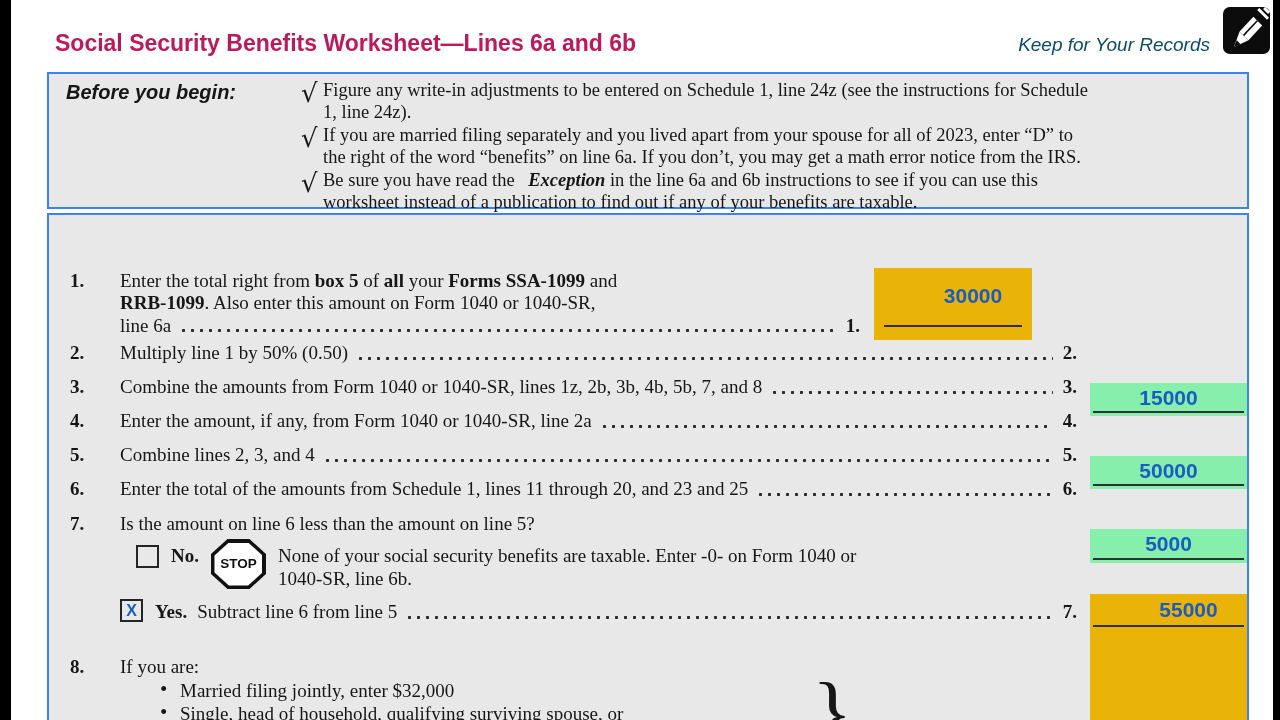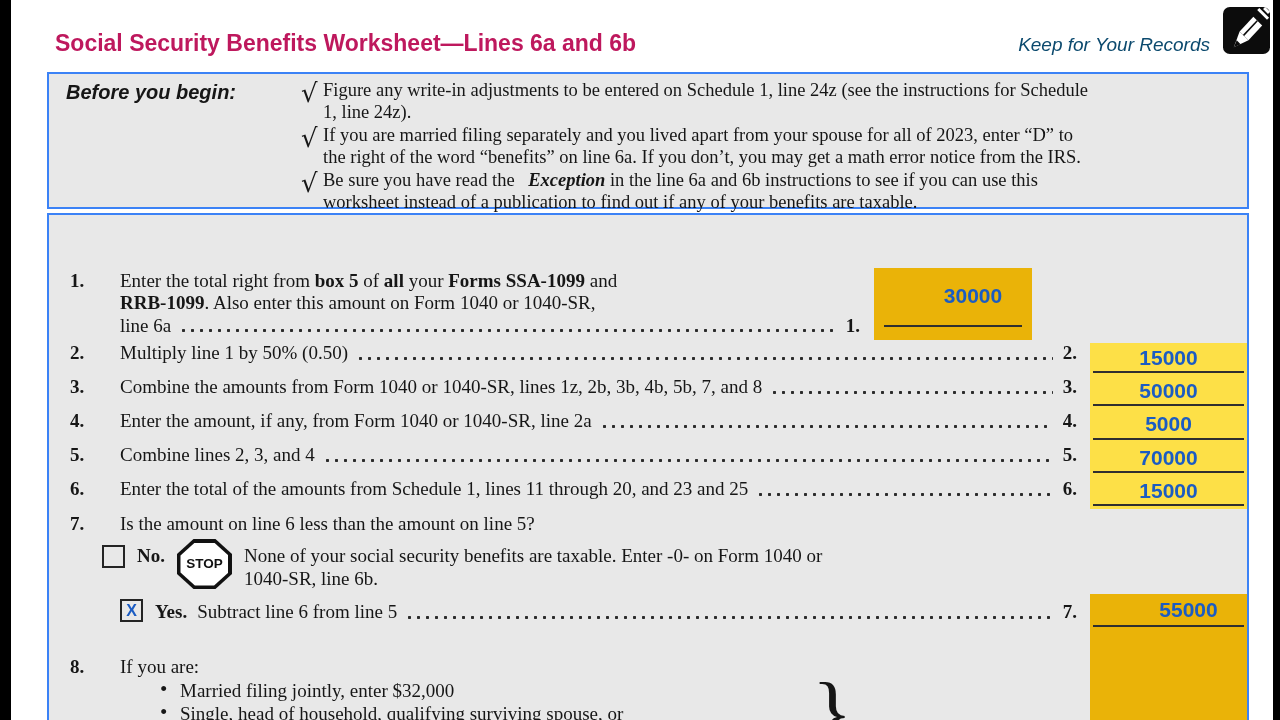--- a/index.html
+++ b/index.html
@@ -35,21 +35,21 @@
           background-size:9px 3px;background-repeat:repeat-x;background-position:0 0;}
   .l1block{position:absolute;left:21px;top:55px;width:795px;display:flex;font-size:19px;line-height:22.4px;}
   .l1text{width:745px;}
   .l1row3{display:flex;align-items:flex-end;width:740px;text-align:right;}
 
   .vfield{position:absolute;background:#eab308;box-sizing:border-box;padding-left:40px;}
   .vnum{font-family:"Liberation Sans",sans-serif;font-weight:bold;font-size:21px;
         color:#1b5cc3;text-align:center;}
   .uline{position:absolute;height:0;border-bottom:2px solid #2f2f2f;}
   .vstack{position:absolute;left:1041px;top:128px;width:157px;}
-  .vcell{position:relative;height:33.2px;background:#fde047;}
+  .vcell{position:relative;height:33.2px;background:#86efac;margin-top:40px;}
   .vcell .vnum{padding-top:3px;}
   .vcell::after{content:"";position:absolute;left:3px;right:3px;bottom:3px;border-bottom:2px solid #2f2f2f;}
 
   .checkbox{flex:0 0 23px;width:23px;height:23px;border:2px solid #242424;background:#e8e8e8;
             box-sizing:border-box;display:flex;align-items:center;justify-content:center;margin-bottom:2px;}
   .cbx{font-family:"Liberation Sans",sans-serif;font-weight:bold;font-size:16px;color:#1b5cc3;}
   .optlabel{font-weight:bold;padding:0 10px 0 12px;}
 
   .stop{position:relative;flex:0 0 55px;width:55px;height:50px;margin:-14px 12px 0 2px;
         background:#111;clip-path:polygon(30% 0,70% 0,100% 30%,100% 70%,70% 100%,30% 100%,0 70%,0 30%);}
@@ -177,21 +177,21 @@
       <div class="vcell">
         <div class="vnum">15000</div>
       </div>
     </div>
 
     <div class="wrow" style="left:21px;top:297px;width:1007px;">
       <span class="num">7.</span>
       <span>Is the amount on line 6 less than the amount on line 5?</span>
     </div>
 
-    <div class="norow" style="left:53px;top:330px;width:880px;">
+    <div class="norow" style="left:87px;top:330px;width:880px;">
       <span class="checkbox">
         <span class="cbx"></span>
       </span>
       <span class="optlabel">No.</span>
       <span class="stop" style="margin-top:-6px;">
         <span class="stop-inner">STOP</span>
       </span>
       <span class="notext">
         <div>None of your social security benefits are taxable. Enter -0- on Form 1040 or</div>
         <div>1040-SR, line 6b.</div>

